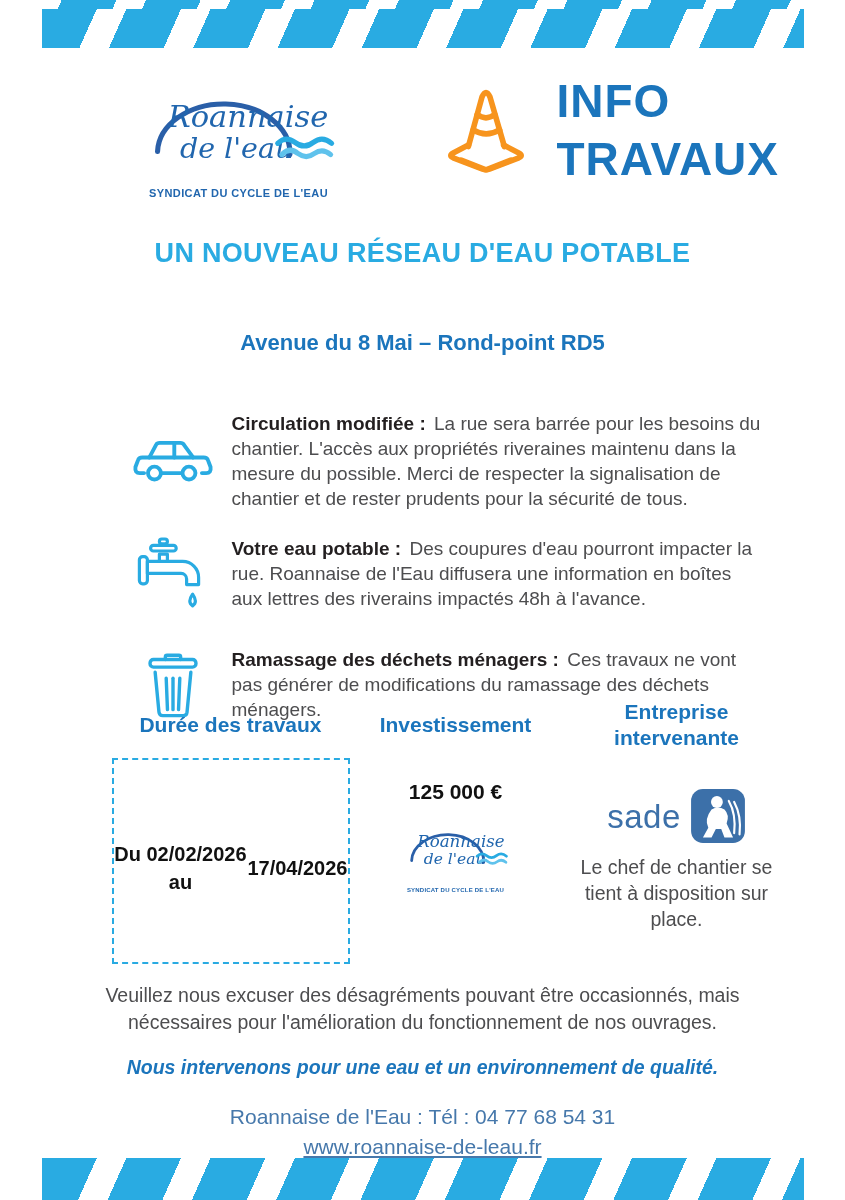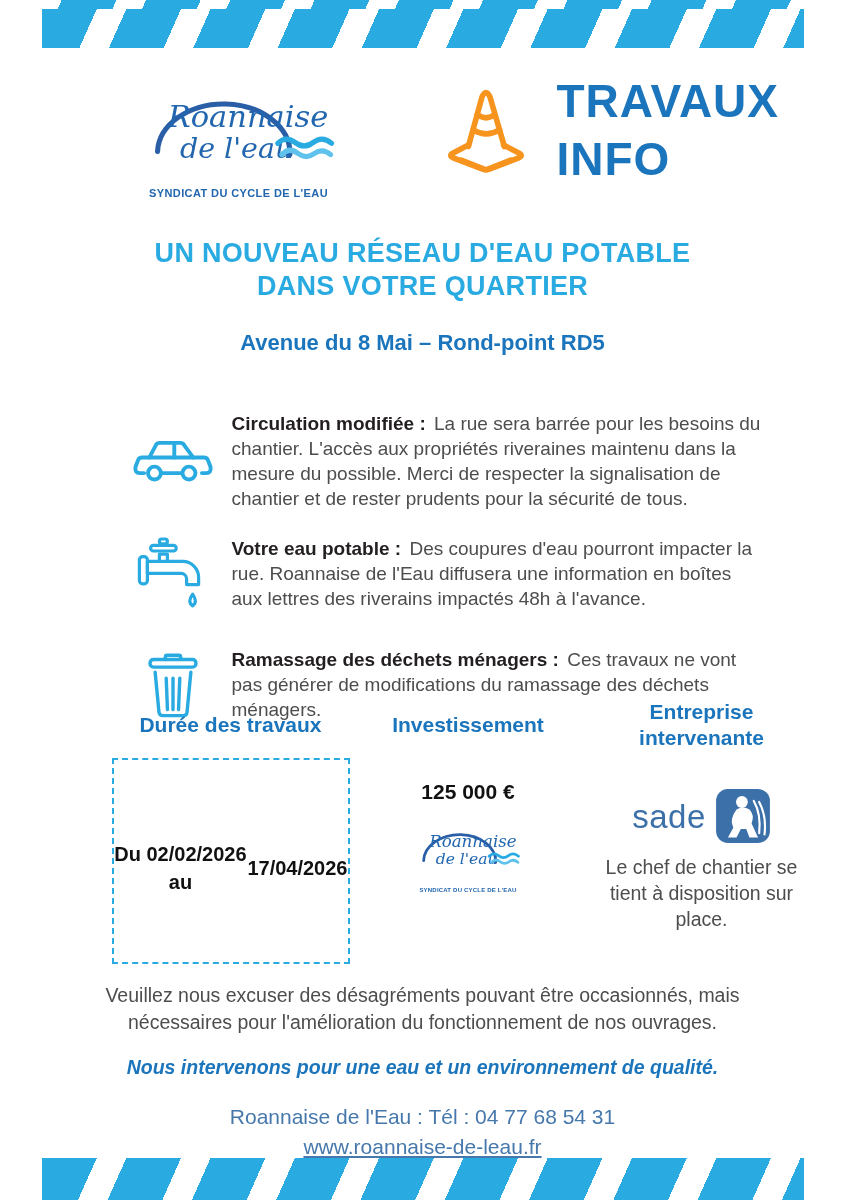--- a/index.html
+++ b/index.html
@@ -31,21 +31,21 @@
   
   .sections{position:absolute;top:364px;left:72px;width:650px;}
   .section{display:flex;align-items:center;margin-top:47px;}
   .section + .section{margin-top:22px;}
   .section.waste{margin-top:34px;}
   .icon-cell{flex:0 0 118px;display:flex;justify-content:center;}
   .section-text{flex:1;font-size:19px;line-height:25px;color:#4d4d4f;}
   .section-text strong{color:#231f20;margin-right:3px;}
 
   
-  .cols{position:absolute;top:698px;left:70px;width:705px;display:flex;justify-content:space-between;}
+  .cols{position:absolute;top:698px;left:70px;width:705px;display:flex;justify-content:flex-start;}
   .col{text-align:center;}
   .col-duration{width:238px;}
   .col-invest{width:212px;}
   .col-company{width:230px;}
   .col-heading{height:54px;display:flex;align-items:center;justify-content:center;
     color:#1b75bc;font-size:21px;font-weight:800;line-height:26px;}
   .col-heading.narrow span{display:block;max-width:170px;}
   .dashed-box{margin-top:6px;height:206px;border:2px dashed #29abe2;box-sizing:border-box;
     display:flex;flex-direction:row;align-items:center;justify-content:center;padding-top:14px;}
   .date-line{font-size:20px;font-weight:bold;color:#111;line-height:28px;}
@@ -90,27 +90,26 @@
       <g fill="none" stroke="#f7941d" stroke-width="7" stroke-linecap="round" stroke-linejoin="round">
         <path d="M33 82 L50 20 q5 -11 10 0 l18 62"></path>
         <path d="M44 42 q11 8 22 0"></path>
         <path d="M39 61 q16 10 33 0"></path>
         <path d="M33 80 L14 90 q-6 3 0 6 l36 14 q5 2 10 0 l36 -14 q6 -3 0 -6 L77 80"></path>
         <path d="M24 99 l31 12 31 -12"></path>
       </g>
     </svg>
   </div>
   <div class="info-badge">
+    <div>INFO</div>
     <div>TRAVAUX</div>
-    <div>INFO</div>
   </div>
 
   <div class="main-title">
     <div>UN NOUVEAU RÉSEAU D'EAU POTABLE</div>
-    <div>DANS VOTRE QUARTIER</div>
   </div>
   <div class="subtitle">Avenue du 8 Mai – Rond-point RD5</div>
 
   <div class="sections">
 
     <div class="section">
       <div class="icon-cell">
         <svg width="82" height="56" viewBox="0 0 95 62">
           <g fill="none" stroke="#29abe2" stroke-width="4.5" stroke-linecap="round" stroke-linejoin="round">
             <path d="M14 45 H9 q-6 0 -5 -7 l3 -8 q1 -3 5 -3 h71 q4 0 5 3 l3 8 q1 7 -5 7 h-5"></path>

